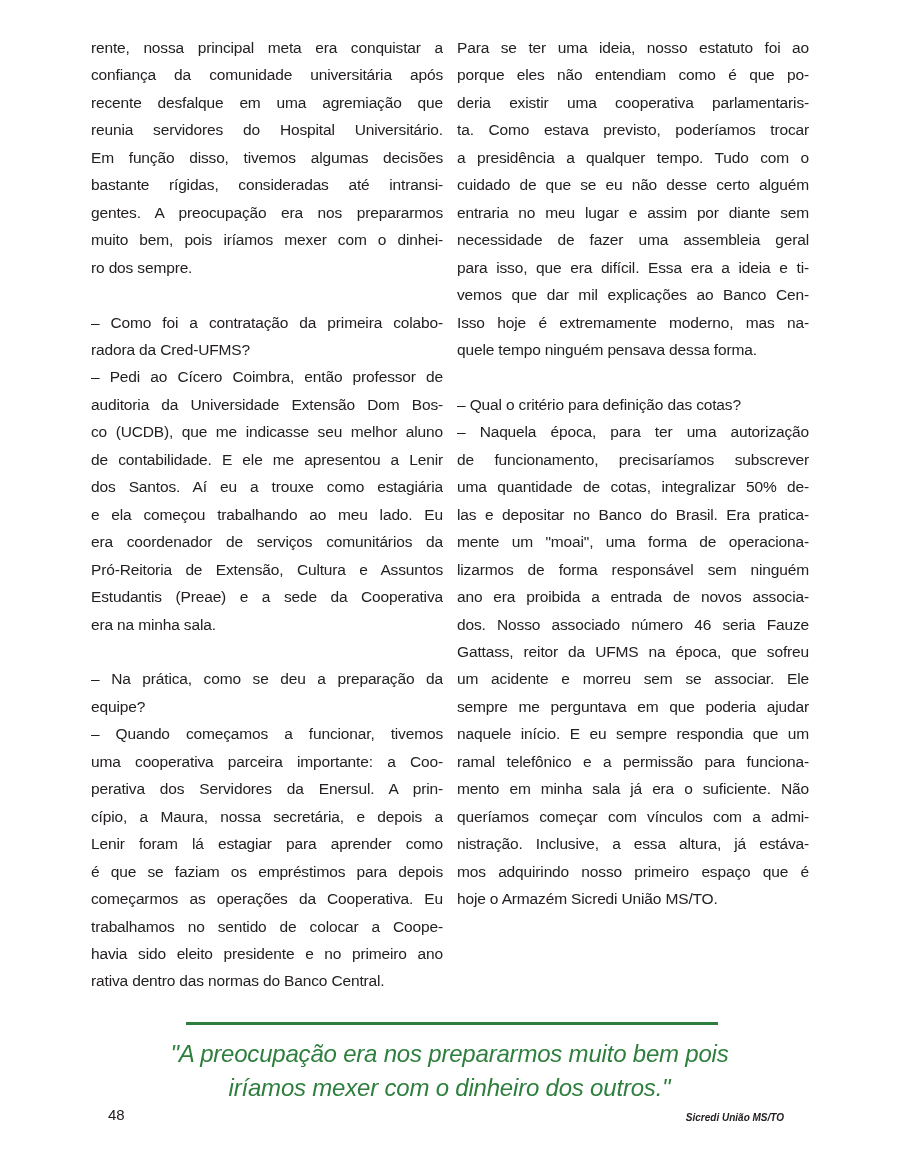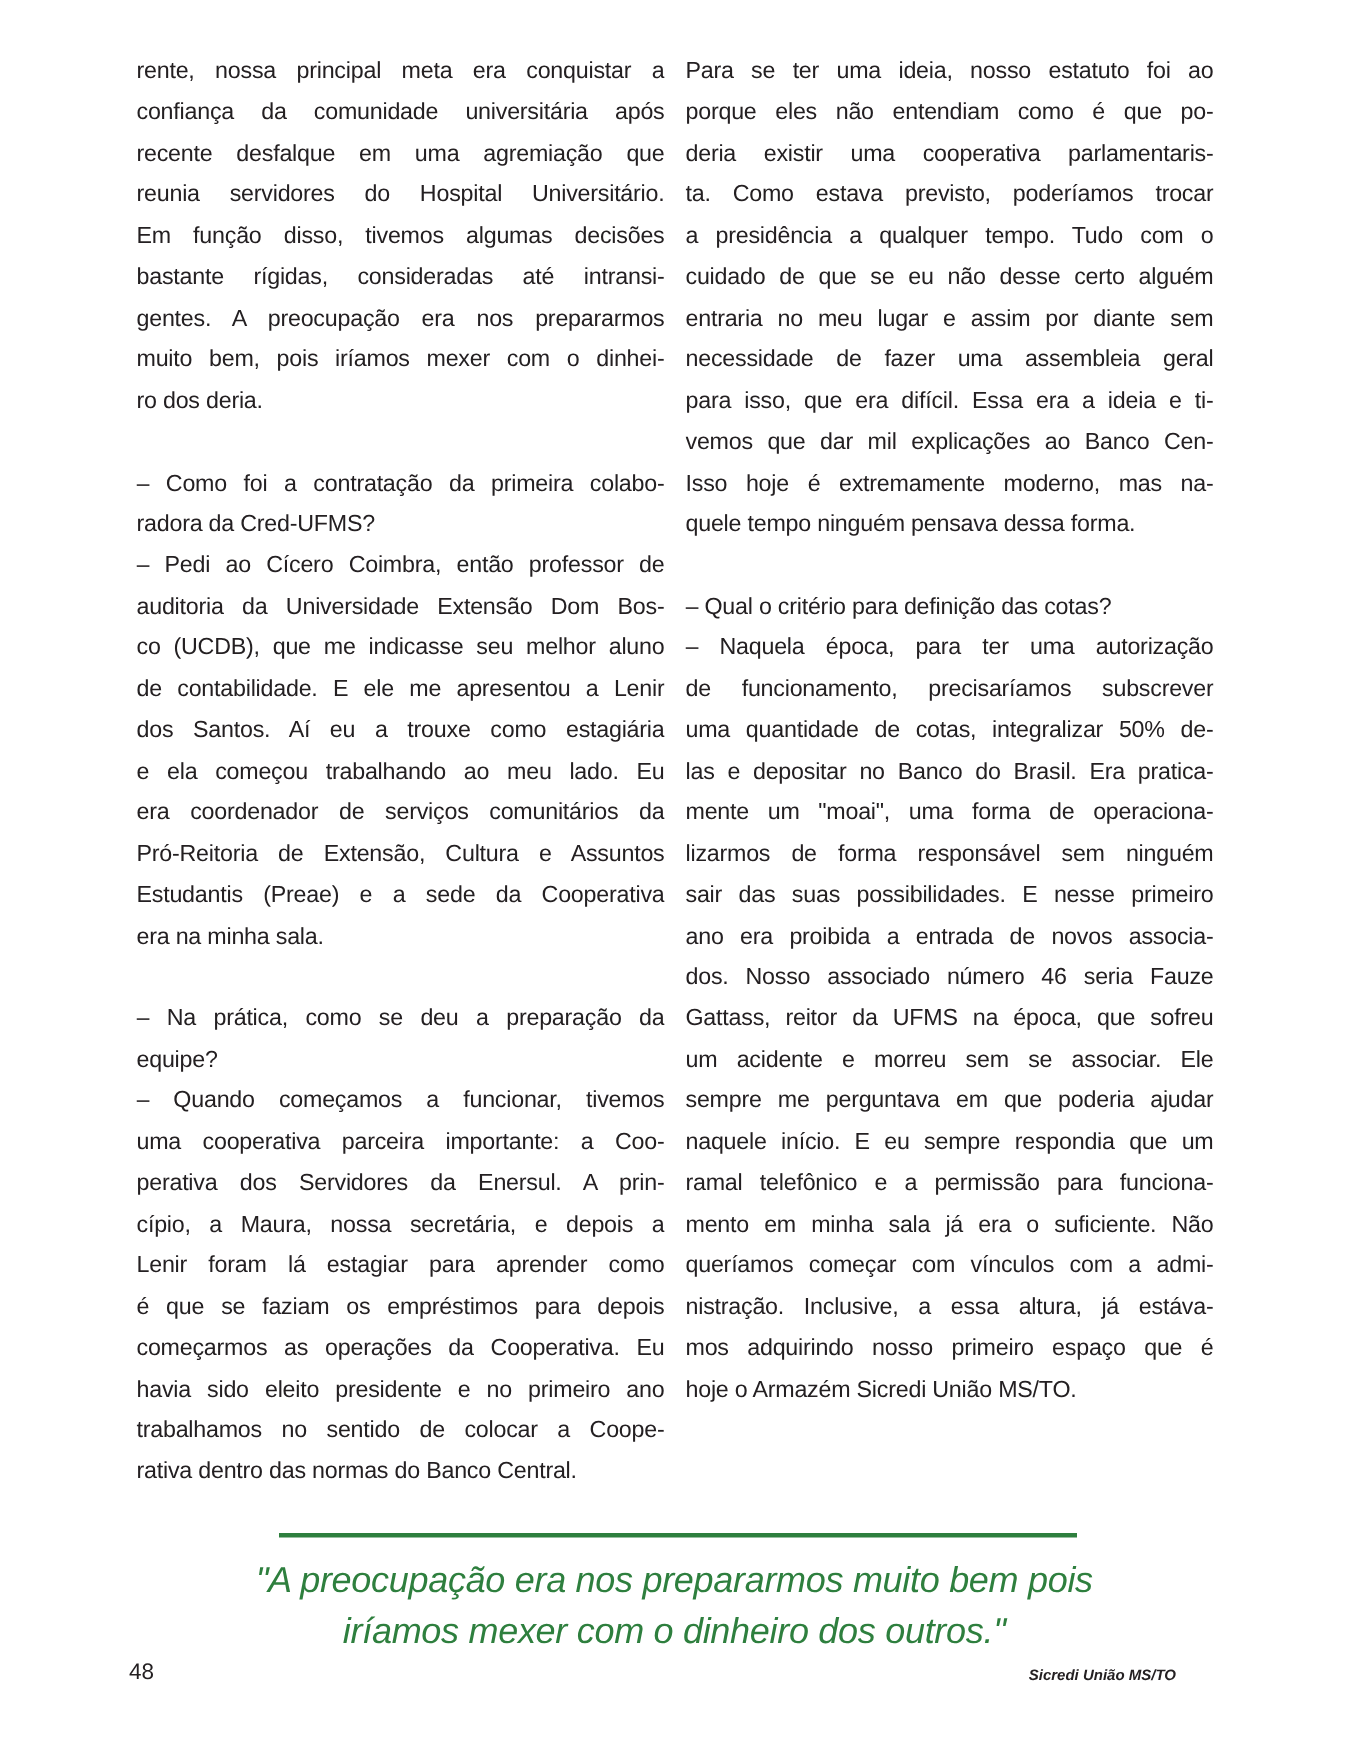--- a/index.html
+++ b/index.html
@@ -51,21 +51,21 @@
     width: 899px;
     text-align: center;
     color: var(--accent-green, #2e7f3e);
     font-style: italic;
     font-size: 24px;
     line-height: 34px;
     letter-spacing: -0.2px;
   }
   .page-number {
     position: absolute;
-    left: 86px;
+    left: 108px;
     top: 1106px;
     font-size: 15px;
     line-height: 18px;
     color: var(--body-color, #242022);
   }
   .footer-pub {
     position: absolute;
     right: 88px;
     top: 1110px;
     font-size: 10px;
@@ -84,21 +84,21 @@
     <div class="column">
         <div class="block">
           <div class="line">rente, nossa principal meta era conquistar a</div>
           <div class="line">confiança da comunidade universitária após</div>
           <div class="line">recente desfalque em uma agremiação que</div>
           <div class="line">reunia servidores do Hospital Universitário.</div>
           <div class="line">Em função disso, tivemos algumas decisões</div>
           <div class="line">bastante rígidas, consideradas até intransi-</div>
           <div class="line">gentes. A preocupação era nos prepararmos</div>
           <div class="line">muito bem, pois iríamos mexer com o dinhei-</div>
-          <div class="line last">ro dos deria.</div>
+          <div class="line last">ro dos sempre.</div>
         </div>
         <div class="block gap">
           <div class="line">– Como foi a contratação da primeira colabo-</div>
           <div class="line last">radora da Cred-UFMS?</div>
         </div>
         <div class="block">
           <div class="line">– Pedi ao Cícero Coimbra, então professor de</div>
           <div class="line">auditoria da Universidade Extensão Dom Bos-</div>
           <div class="line">co (UCDB), que me indicasse seu melhor aluno</div>
           <div class="line">de contabilidade. E ele me apresentou a Lenir</div>
@@ -114,22 +114,22 @@
           <div class="line last">equipe?</div>
         </div>
         <div class="block">
           <div class="line">– Quando começamos a funcionar, tivemos</div>
           <div class="line">uma cooperativa parceira importante: a Coo-</div>
           <div class="line">perativa dos Servidores da Enersul. A prin-</div>
           <div class="line">cípio, a Maura, nossa secretária, e depois a</div>
           <div class="line">Lenir foram lá estagiar para aprender como</div>
           <div class="line">é que se faziam os empréstimos para depois</div>
           <div class="line">começarmos as operações da Cooperativa. Eu</div>
+          <div class="line">trabalhamos no sentido de colocar a Coope-</div>
           <div class="line">havia sido eleito presidente e no primeiro ano</div>
-          <div class="line">trabalhamos no sentido de colocar a Coope-</div>
           <div class="line last">rativa dentro das normas do Banco Central.</div>
         </div>
       </div>
     <div class="column">
         <div class="block">
           <div class="line">Para se ter uma ideia, nosso estatuto foi ao</div>
           <div class="line">porque eles não entendiam como é que po-</div>
           <div class="line">deria existir uma cooperativa parlamentaris-</div>
           <div class="line">ta. Como estava previsto, poderíamos trocar</div>
           <div class="line">a presidência a qualquer tempo. Tudo com o</div>
@@ -144,21 +144,20 @@
         <div class="block gap">
           <div class="line last">– Qual o critério para definição das cotas?</div>
         </div>
         <div class="block">
           <div class="line">– Naquela época, para ter uma autorização</div>
           <div class="line">de funcionamento, precisaríamos subscrever</div>
           <div class="line">uma quantidade de cotas, integralizar 50% de-</div>
           <div class="line">las e depositar no Banco do Brasil. Era pratica-</div>
           <div class="line">mente um "moai", uma forma de operaciona-</div>
           <div class="line">lizarmos de forma responsável sem ninguém</div>
-          <div class="line">sair das suas possibilidades. E nesse primeiro</div>
           <div class="line">ano era proibida a entrada de novos associa-</div>
           <div class="line">dos. Nosso associado número 46 seria Fauze</div>
           <div class="line">Gattass, reitor da UFMS na época, que sofreu</div>
           <div class="line">um acidente e morreu sem se associar. Ele</div>
           <div class="line">sempre me perguntava em que poderia ajudar</div>
           <div class="line">naquele início. E eu sempre respondia que um</div>
           <div class="line">ramal telefônico e a permissão para funciona-</div>
           <div class="line">mento em minha sala já era o suficiente. Não</div>
           <div class="line">queríamos começar com vínculos com a admi-</div>
           <div class="line">nistração. Inclusive, a essa altura, já estáva-</div>

